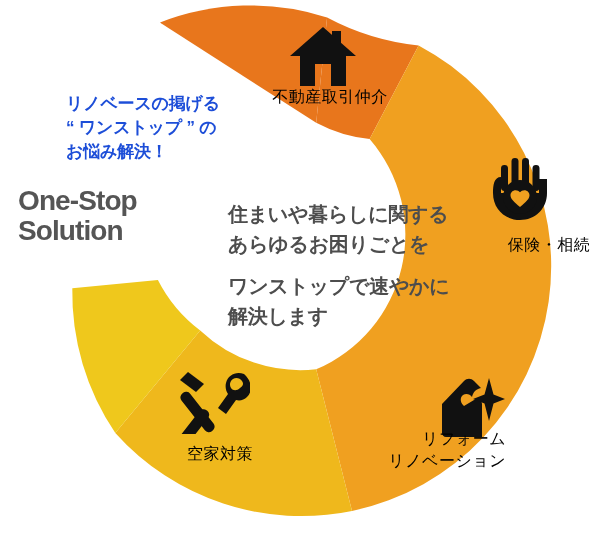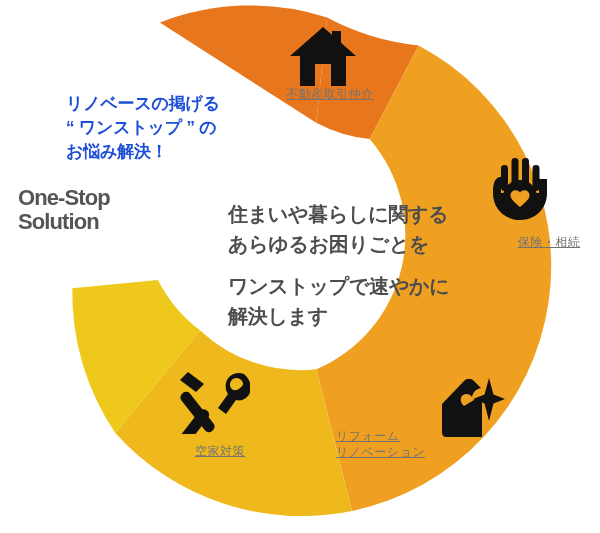--- a/index.html
+++ b/index.html
@@ -17,46 +17,45 @@
   .left-block{
     position:absolute;left:18px;top:92px;width:220px;
     z-index:5;
   }
   .tagline{
     font-size:17px;line-height:1.42;font-weight:bold;color:#1d4ed8;
     letter-spacing:-0.2px;white-space:pre-line;margin-left:48px;
   }
   .headline{
     margin-top:22px;
-    font-size:22px;line-height:1.06;font-weight:bold;color:#555555;
+    font-size:28px;line-height:1.06;font-weight:bold;color:#555555;
     letter-spacing:-0.9px;white-space:pre-line;
   }
 
   
   .center-block{
     position:absolute;left:228px;top:200px;width:230px;z-index:5;
   }
   .center-p{
     font-size:20px;line-height:1.48;font-weight:bold;color:#4d4d4d;
     letter-spacing:-0.3px;white-space:pre-line;
   }
   .center-p.second{margin-top:13px;}
 
   
   .seg-label{
-    position:absolute;z-index:6;color:#737373;font-weight:500;
-    font-size:12px;line-height:1.35;letter-spacing:0.5px;white-space:pre-line;
+    position:absolute;z-index:6;color:#000000;font-weight:500;
+    font-size:16px;line-height:1.35;letter-spacing:0.5px;white-space:pre-line;
     text-align:center;
-    text-decoration:underline;
   }
   .seg-icon{position:absolute;z-index:6;}
 
   #lbl-realestate{left:245px;top:86px;width:170px;}
   #lbl-insurance{left:484px;top:234px;width:130px;}
-  #lbl-reform{left:336px;top:428px;width:170px;text-align:left;}
+  #lbl-reform{left:336px;top:428px;width:170px;text-align:right;}
   #lbl-akiya{left:160px;top:443px;width:120px;}
 
   #ico-house{left:289px;top:26px;}
   #ico-hand{left:492px;top:155px;}
   #ico-sparkle{left:434px;top:378px;}
   #ico-tools{left:174px;top:372px;}
 </style>
 </head>
 <body>
 

